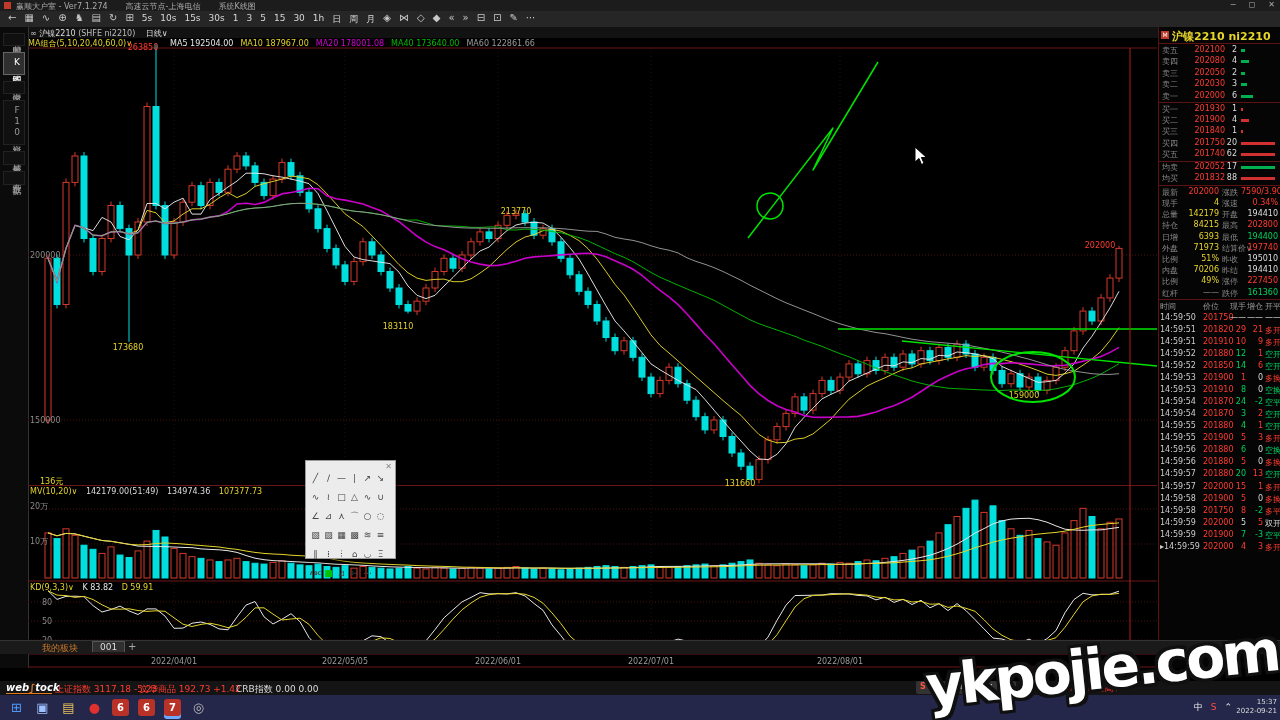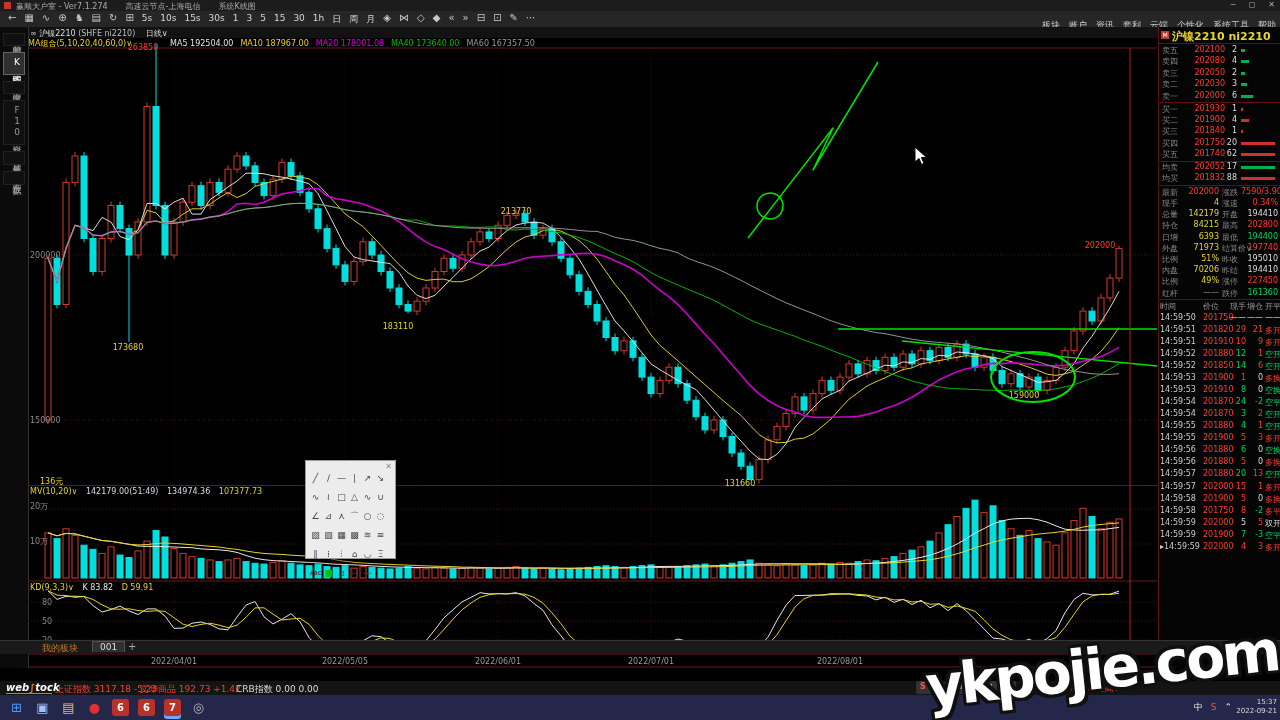--- a/index.html
+++ b/index.html
@@ -104,34 +104,33 @@
   <div id="titlebar" class="abs">
     <div id="app-icon" class="abs"></div>
     <div id="title-text" class="abs">
       <span>赢顺大户室 - Ver7.1.274</span><span>高速云节点-上海电信</span><span>系统K线图</span>
     </div>
     <div id="win-controls" class="abs"><span>─</span><span>◻</span><span>✕</span></div>
   </div>
 
   <div id="toolbar" class="abs">
     <div id="tb-left" class="abs"><span class="tbi">←</span><span class="tbi">▦</span><span class="tbi">∿</span><span class="tbi">⊕</span><span class="tbi">♞</span><span class="tbi">▤</span><span class="tbi">↻</span><span class="tbi">⊞</span><span class="tbp">5s</span><span class="tbp">10s</span><span class="tbp">15s</span><span class="tbp">30s</span><span class="tbp">1</span><span class="tbp">3</span><span class="tbp">5</span><span class="tbp">15</span><span class="tbp">30</span><span class="tbp">1h</span><span class="tbp">日</span><span class="tbp">周</span><span class="tbp">月</span><span class="tbi">◈</span><span class="tbi">⋈</span><span class="tbi">◇</span><span class="tbi">◆</span><span class="tbi">«</span><span class="tbi">»</span><span class="tbi">⊟</span><span class="tbi">⊡</span><span class="tbi">✎</span><span class="tbi">⋯</span></div>
-    <div id="menubar" class="abs"><span>板块</span><span>账户</span><span>资讯</span><span>套利</span><span>云端</span><span>个性化</span><span>系统工具</span><span>帮助</span></div>
   </div>
 
   <div id="symbolbar" class="abs">
     <div class="in">
       <span>∞</span>
       <span style="color:#ddd;">沪镍2210</span>
       <span>(SHFE ni2210)</span>
       <span style="margin-left:8px;color:#ddd;">日线∨</span>
     </div>
   </div>
 
   <div id="mabar" class="abs">
-    <span style="color:#e6d52a;">MA组合(5,10,20,40,60,0)∨</span><span id="ma-items"><span style="color: rgb(232, 232, 232); margin-left: 31px;">MA5 192504.00</span><span style="color: rgb(230, 213, 42);">MA10 187967.00</span><span style="color: rgb(212, 0, 212);">MA20 178001.08</span><span style="color: rgb(0, 187, 0);">MA40 173640.00</span><span style="color: rgb(154, 154, 154);">MA60 167357.50</span></span>
+    <span style="color:#e6d52a;">MA组合(5,10,20,40,60,0)∨</span><span id="ma-items"><span style="color: rgb(232, 232, 232); margin-left: 31px;">MA5 192504.00</span><span style="color: rgb(230, 213, 42);">MA10 187967.00</span><span style="color: rgb(212, 0, 212);">MA20 178001.08</span><span style="color: rgb(0, 187, 0);">MA40 173640.00</span><span style="color: rgb(154, 154, 154);">MA60 122861.66</span></span>
   </div>
 
   <div id="sidebar" class="abs">
       <div class="stab">分时图</div>
       <div class="stab active">K线图</div>
       <div class="stab">资讯区</div>
       <div class="stab">F10资料</div>
       <div class="stab">扩展分析</div>
       <div class="stab">产业数据</div>
     </div>

